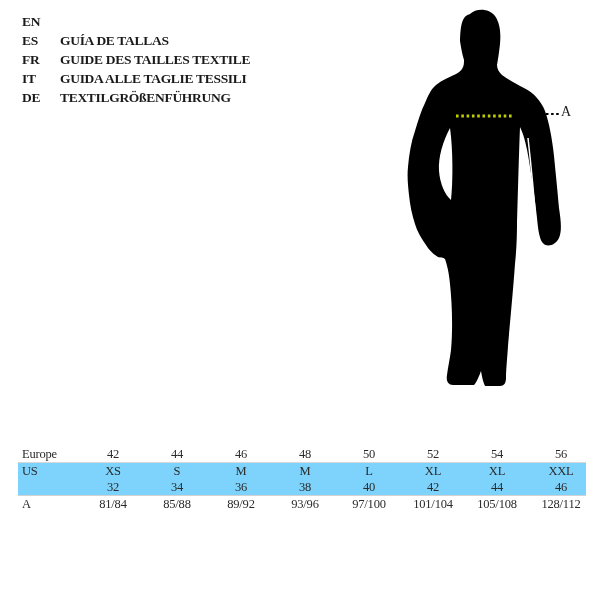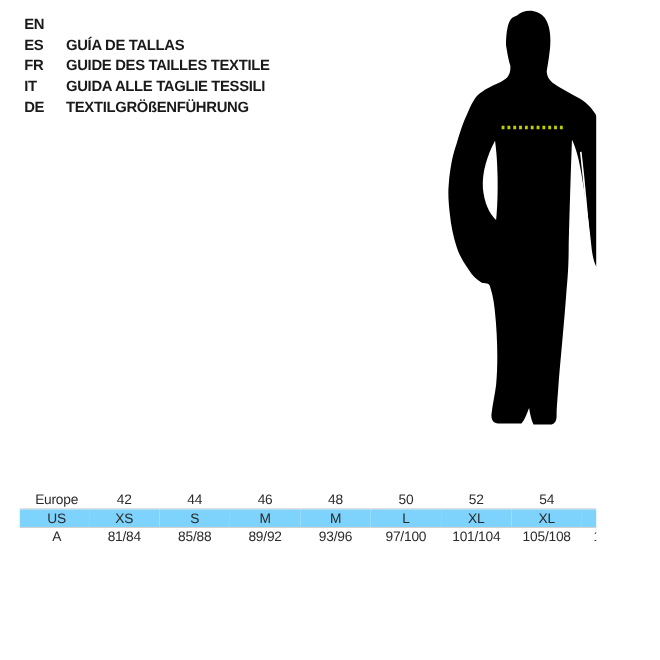--- a/index.html
+++ b/index.html
@@ -1,18 +1,18 @@
 <!DOCTYPE html>
 <html><head>
 <meta charset="utf-8">
 <style>
   html,body { margin:0; padding:0; background:#fff; }
   .page {
     position:relative; width:542px; height:600px; background:#ffffff;
-    font-family:Liberation Sans, sans-serif; color:#1a1a1a; overflow:hidden;
+    font-family:Liberation Serif, serif; color:#1a1a1a; overflow:hidden;padding-left:44px;
   }
 
   
   .lang-list { position:absolute; left:22px; top:14px; }
   .lang-row { display:flex; align-items:baseline; height:19px;
               font-size:13.5px; font-weight:bold; letter-spacing:-0.3px; }
   .lang-code { width:38px; }
 
   
   .categories { position:absolute; left:22px; top:108px; }
@@ -25,21 +25,21 @@
 
   
   .gender-label { position:absolute; left:20px; top:418px;
                   font-size:13.5px; font-weight:bold; letter-spacing:-0.3px; }
 
   
   .size-table { position:absolute; left:18px; top:446px; width:575px;
                 border-collapse:collapse; table-layout:fixed;
                 font-size:12.5px; letter-spacing:-0.2px; color:#2b2b2b; }
   .size-table td { height:16px; padding:0; text-align:center; vertical-align:middle; }
-  .size-table td.row-label { text-align:center; padding-left:4px; }
+  .size-table td.row-label { text-align:left; padding-left:4px; }
   .size-table tr.header-row td {
       background:#c5c5c5; color:#3d3d3d; text-align:left; padding-left:4px;
       height:15px; border-top:1px solid #9a9a9a; }
   .size-table tr.row-us td, .size-table tr.row-num td { background:#7dd3fc; }
   .size-table tr.row-us td { border-top:1px solid #d8d8d8; }
   .size-table tr.row-a td { border-top:1px solid #d2d2d2; }
 
   
   .measurement-note { position:absolute; left:20px; top:548px;
                       font-size:13.5px; font-weight:bold; letter-spacing:-0.3px; }
@@ -158,20 +158,31 @@
         <td class="row-label">US</td>
         <td>XS</td>
         <td>S</td>
         <td>M</td>
         <td>M</td>
         <td>L</td>
         <td>XL</td>
         <td>XL</td>
         <td>XXL</td>
       </tr>
+      <tr class="row-num">
+        <td class="row-label"></td>
+        <td>32</td>
+        <td>34</td>
+        <td>36</td>
+        <td>38</td>
+        <td>40</td>
+        <td>42</td>
+        <td>44</td>
+        <td>46</td>
+      </tr>
       <tr class="row-a">
         <td class="row-label">A</td>
         <td>81/84</td>
         <td>85/88</td>
         <td>89/92</td>
         <td>93/96</td>
         <td>97/100</td>
         <td>101/104</td>
         <td>105/108</td>
         <td>128/112</td>

